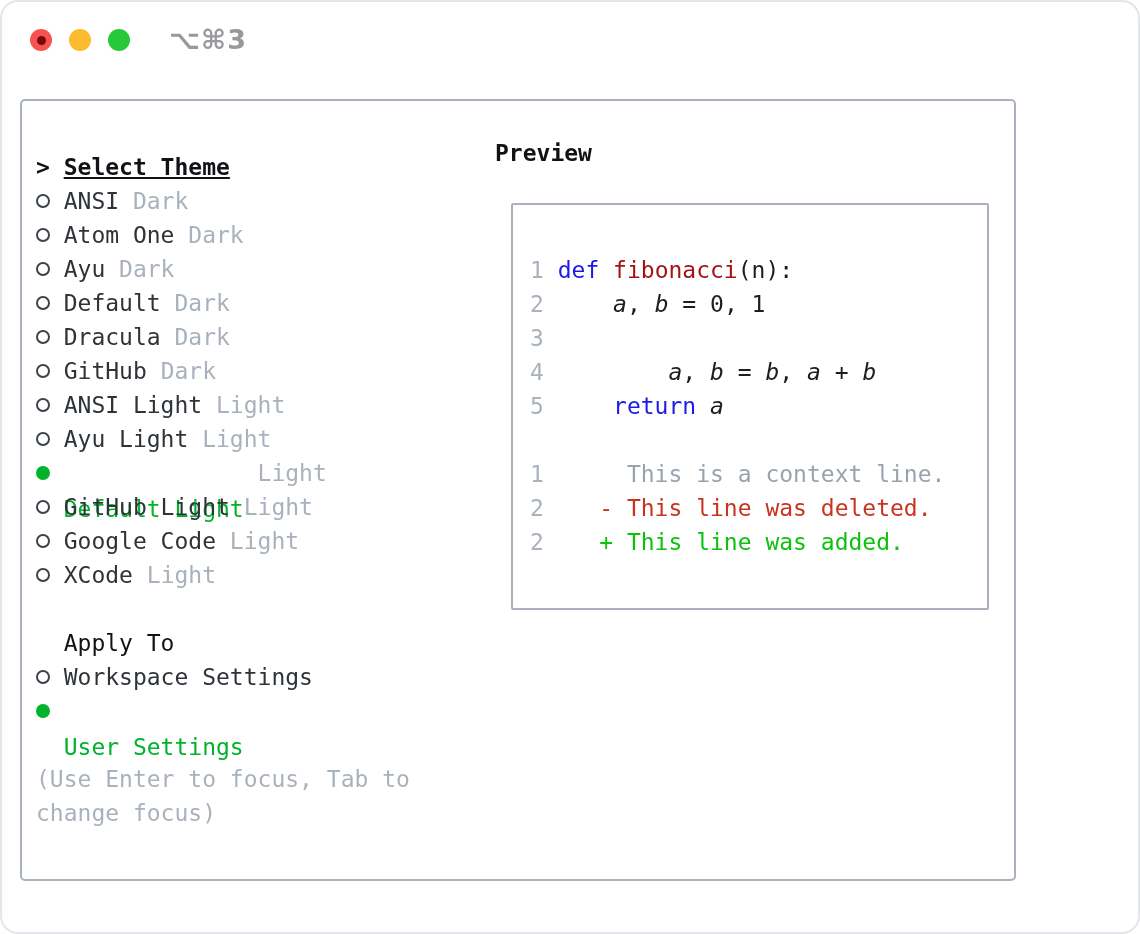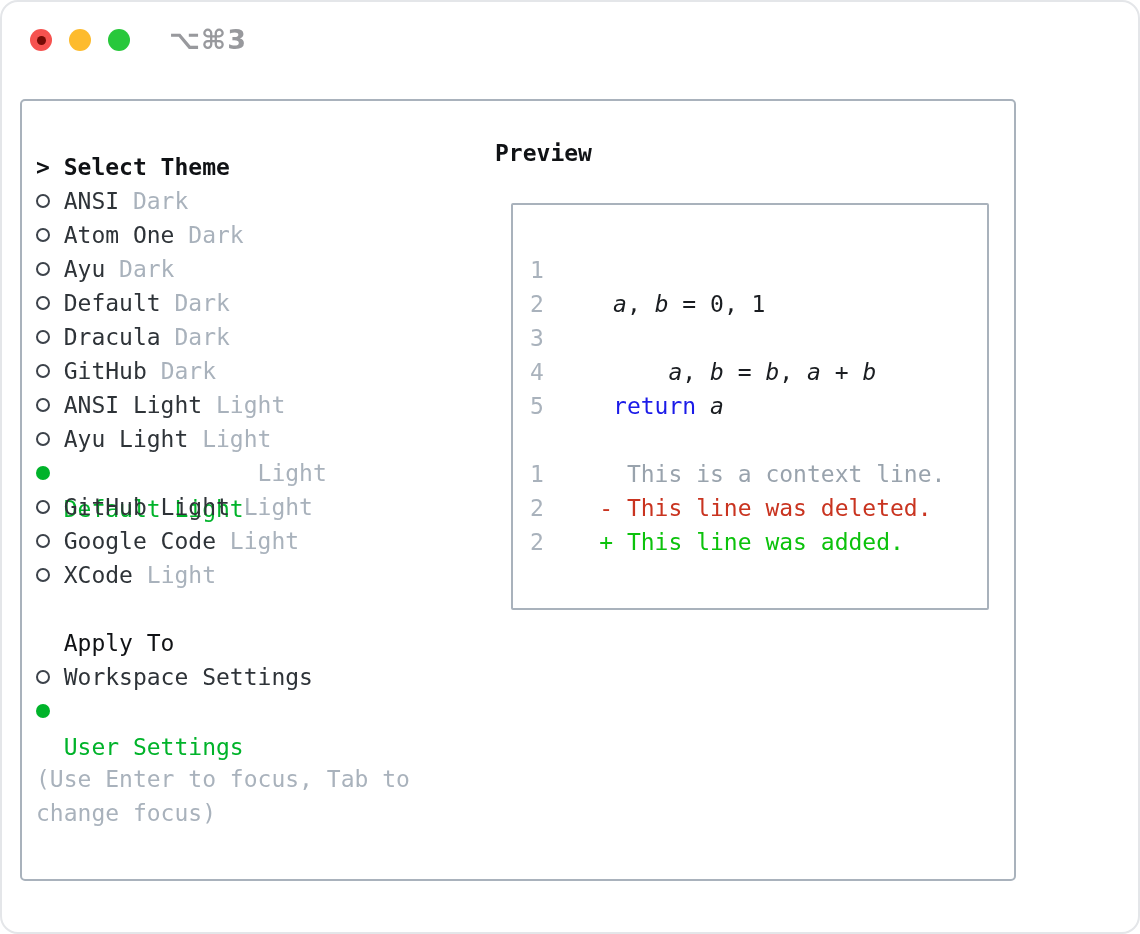--- a/index.html
+++ b/index.html
@@ -23,21 +23,21 @@
   
   .main-box{
     position:absolute;left:18px;top:97px;width:996px;height:782px;box-sizing:border-box;
     border:2px solid var(--panel-border);border-radius:5px;background:var(--background);
   }
   .row{height:34px;line-height:34px;display:flex;align-items:stretch;white-space:pre;}
   .marker{width:1ch;display:inline-flex;align-items:center;justify-content:center;flex:none;}
   .gap{width:1ch;flex:none;display:inline-block;}
   .theme-panel{position:absolute;left:14px;top:49px;}
   .cursor{font-weight:bold;color:var(--heading-text);line-height:34px;display:inline-block;width:1ch;text-align:center;}
-  .header-label{font-weight:bold;color:var(--heading-text);}
+  .header-label{font-weight:bold;color:var(--heading-text);text-decoration:underline;}
   .radio{width:14px;height:14px;border-radius:50%;box-sizing:border-box;border:2px solid #3d434b;background:transparent;}
   .radio.sel{border:none;background:var(--selection-green);}
   .name{color:var(--item-text);}
   .is-selected .name{color:var(--selection-green);margin-top:36px;}
   .variant{color:var(--muted-text);margin-left:1ch;}
   .apply-header{padding-left:2ch;color:var(--heading-text);text-align:right;}
   .hint{color:var(--muted-text);}
   .blank{height:34px;}
   
   .preview-title{position:absolute;left:473px;top:35px;height:34px;line-height:34px;font-weight:bold;color:var(--heading-text);}
@@ -102,21 +102,21 @@
           <div class="row option is-selected"><span class="marker"><span class="radio sel"></span></span><span class="gap"></span><span class="name">User Settings</span></div>
         </div>
       <div class="row blank"></div>
       <div class="row hint">(Use Enter to focus, Tab to</div>
       <div class="row hint">change focus)</div>
     </div>
 
     <div class="preview-title">Preview</div>
     <div class="preview-box">
       <div class="code" id="preview-code">
-          <div class="code-row"><span class="c-num">1</span><span class="gap"></span></div>
+          <div class="code-row"><span class="c-num">1</span><span class="gap"></span><span class="segs"><span class="c-kw">def</span><span class="c-pl"> </span><span class="c-fn">fibonacci</span><span class="c-pl">(n):</span></span></div>
           <div class="code-row"><span class="c-num">2</span><span class="gap"></span><span class="segs"><span class="c-pl">    </span><span class="c-var">a</span><span class="c-pl">, </span><span class="c-var">b</span><span class="c-pl"> = 0, 1</span></span></div>
           <div class="code-row"><span class="c-num">3</span><span class="gap"></span></div>
           <div class="code-row"><span class="c-num">4</span><span class="gap"></span><span class="segs"><span class="c-pl">        </span><span class="c-var">a</span><span class="c-pl">, </span><span class="c-var">b</span><span class="c-pl"> = </span><span class="c-var">b</span><span class="c-pl">, </span><span class="c-var">a</span><span class="c-pl"> + </span><span class="c-var">b</span></span></div>
           <div class="code-row"><span class="c-num">5</span><span class="gap"></span><span class="segs"><span class="c-pl">    </span><span class="c-kw">return</span><span class="c-pl"> </span><span class="c-var">a</span></span></div>
           <div class="code-row"><span class="c-num"></span><span class="gap"></span><span class="segs"></span></div>
           <div class="code-row"><span class="c-num">1</span><span class="gap"></span><span class="segs"><span class="c-ctx">     This is a context line.</span></span></div>
           <div class="code-row"><span class="c-num">2</span><span class="gap"></span><span class="segs"><span class="c-del">   - This line was deleted.</span></span></div>
           <div class="code-row"><span class="c-num">2</span><span class="gap"></span><span class="segs"><span class="c-add">   + This line was added.</span></span></div>
         </div>
     </div>

